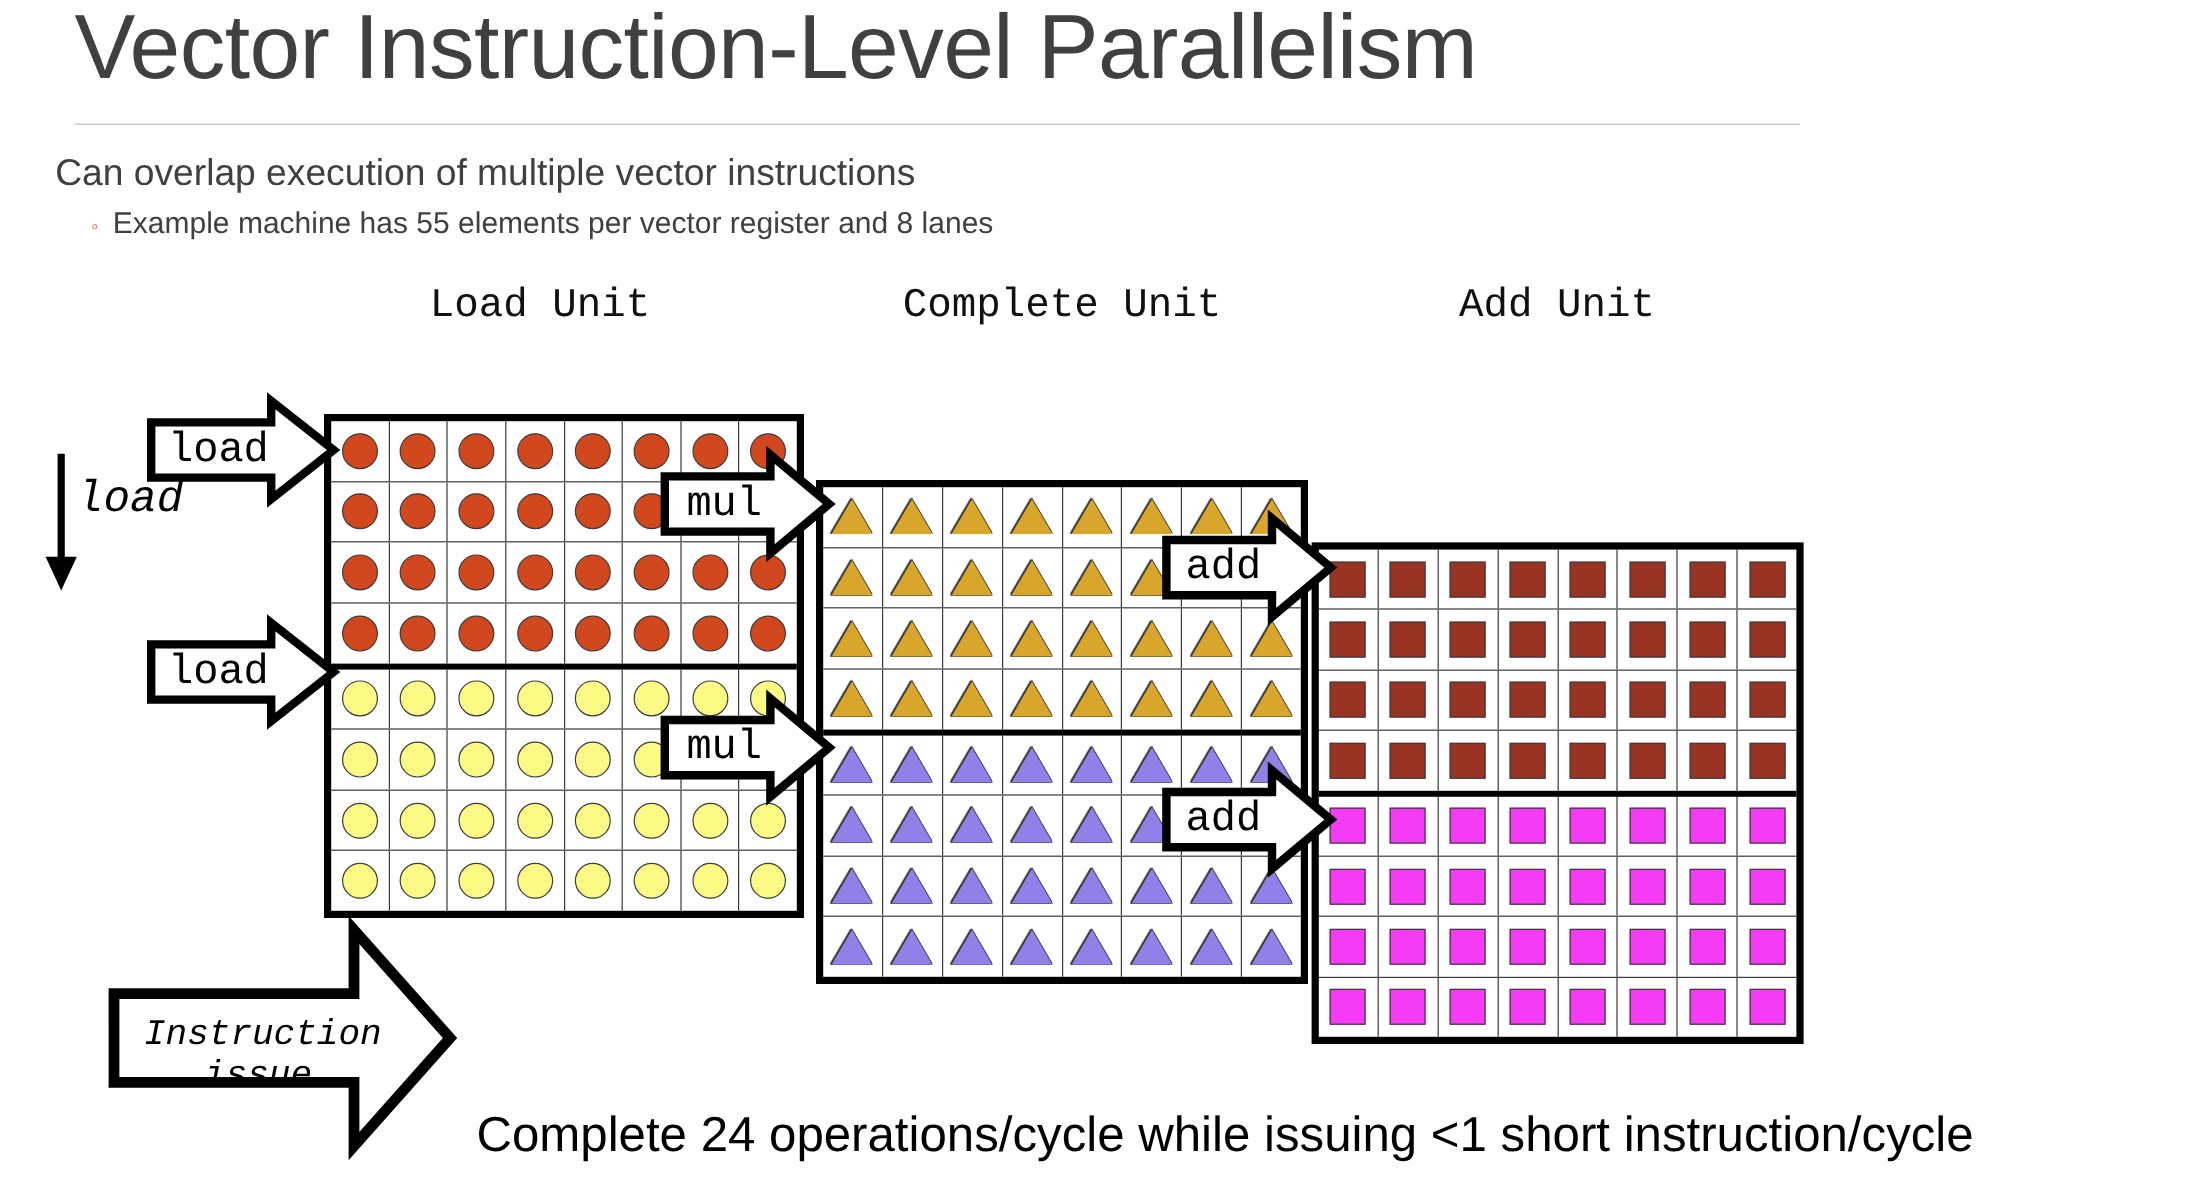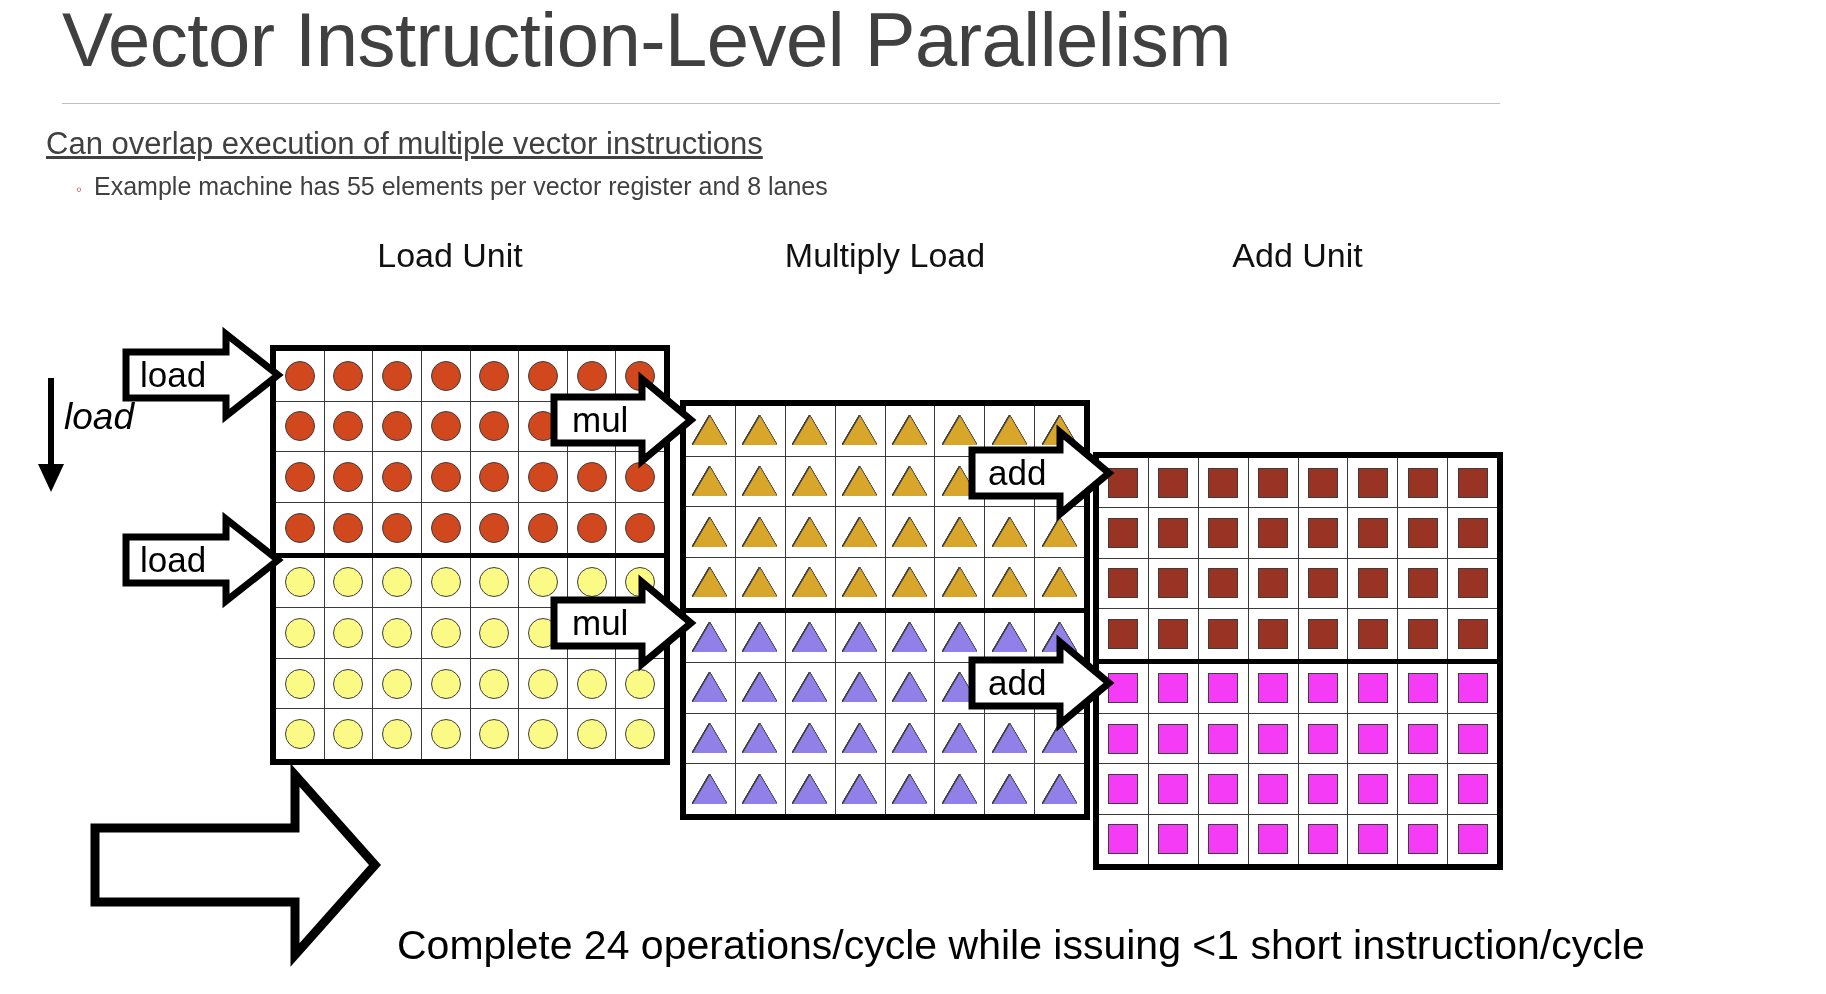--- a/index.html
+++ b/index.html
@@ -35,21 +35,20 @@
     height: 1px;
     background: #bfbfbf;
   }
   #bullet-1 {
     position: absolute;
     left: 46px;
     top: 126px;
     font-size: 31px;
     color: #404040;
     white-space: nowrap;
-    text-decoration: underline;
   }
   #bullet-2-wrap {
     position: absolute;
     left: 76px;
     top: 172px;
     display: flex;
     align-items: baseline;
     gap: 12px;
     white-space: nowrap;
   }
@@ -63,20 +62,21 @@
     color: #404040;
   }
 
   
   #diagram {
     position: absolute;
     left: 0;
     top: 0;
     width: 1600px;
     height: 994px;
+    font-family: Liberation Mono, monospace;
   }
 
   .unit-label {
     position: absolute;
     font-size: 34px;
     color: #111111;
     font-weight: 400;
     white-space: nowrap;
     text-align: center;
   }
@@ -200,21 +200,21 @@
 <div id="title-rule"></div>
 <div id="bullet-1">Can overlap execution of multiple vector instructions</div>
 <div id="bullet-2-wrap">
   <span id="bullet-2-marker">◦</span>
   <span id="bullet-2">Example machine has 55 elements per vector register and 8 lanes</span>
 </div>
 
 <div id="diagram">
 
   <div class="unit-label" style="left:270px; top:236px; width:360px;">Load Unit</div>
-  <div class="unit-label" style="left:680px; top:236px; width:410px;">Multiply Load</div>
+  <div class="unit-label" style="left:680px; top:236px; width:410px;">Complete Unit</div>
   <div class="unit-label" style="left:1095px; top:236px; width:405px;">Add Unit</div>
 
   <div id="time-axis">
     <svg width="30" height="115" viewBox="0 0 30 115">
       <line x1="15" y1="0" x2="15" y2="96" stroke="#000" stroke-width="6"></line>
       <polygon points="15,114 2,86 28,86" fill="#000"></polygon>
     </svg>
   </div>
   <div id="time-label">load</div>
 
@@ -903,16 +903,20 @@
       <polygon points="4,22 92,22 92,4 141,45 92,86 92,68 4,68" fill="#ffffff" stroke="#000000" stroke-width="7" stroke-linejoin="miter"></polygon>
     </svg>
     <span class="arrow-text" style="padding-left:20px;">add</span>
   </div>
 
   <div class="block-arrow" style="left:90px; top:765px; width:290px; height:200px;">
     <svg width="290" height="200" viewBox="0 0 290 200">
       <polygon points="5,63 205,63 205,10 285,100 205,190 205,137 5,137" fill="#ffffff" stroke="#000000" stroke-width="9" stroke-linejoin="miter"></polygon>
     </svg>
   </div>
+  <div id="instr-issue-text">
+    <div>Instruction</div>
+    <div>issue</div>
+  </div>
 
 </div>
 
 <div id="bottom-caption">Complete 24 operations/cycle while issuing &lt;1 short instruction/cycle</div>
 
 </body></html>

